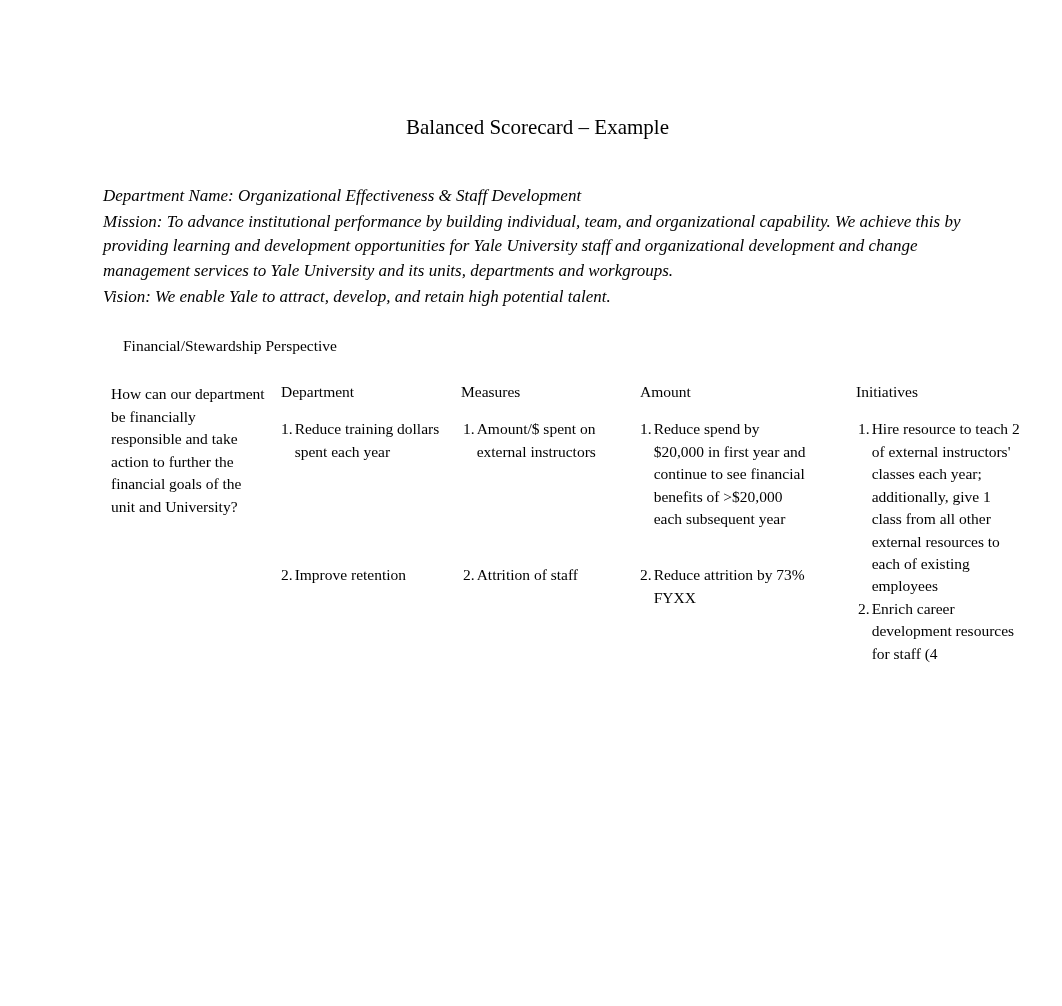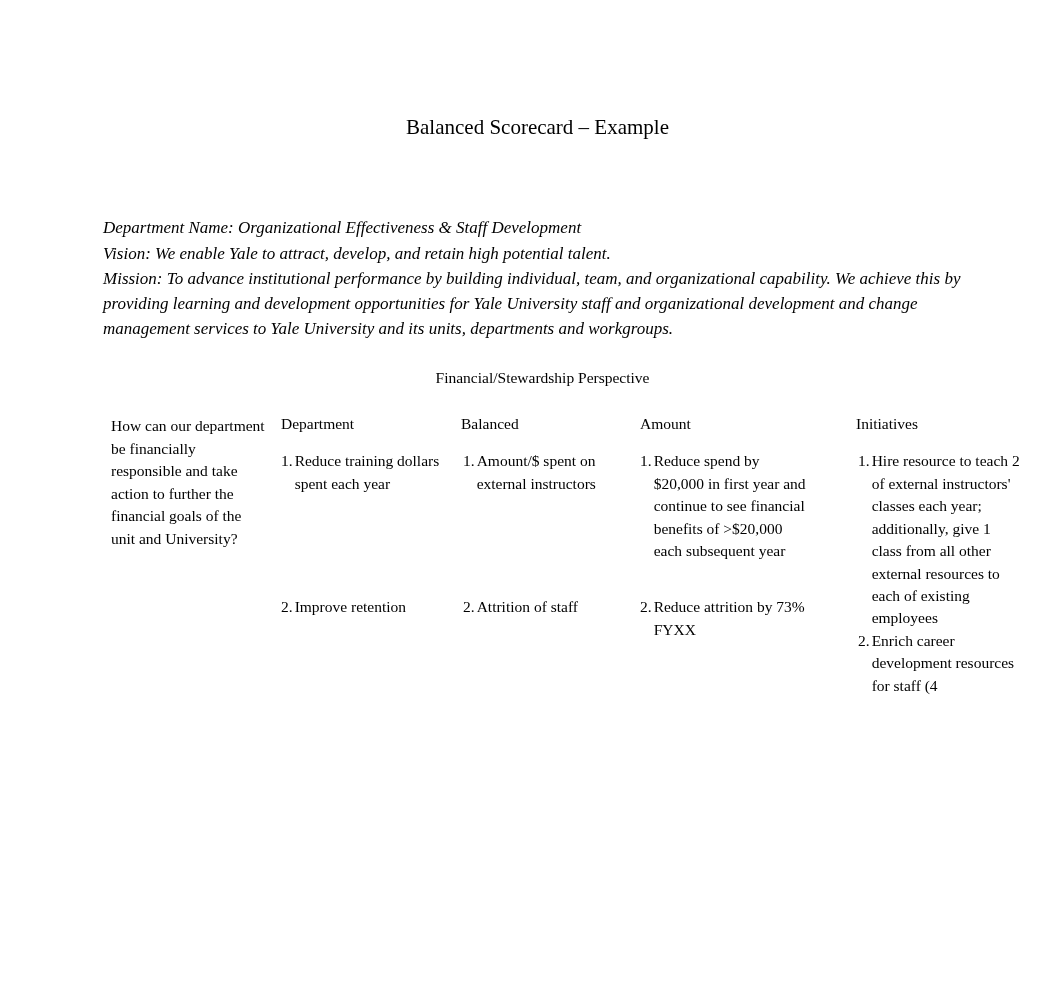--- a/index.html
+++ b/index.html
@@ -13,37 +13,36 @@
       width: 1062px;
       height: 1006px;
       color: #000;
     }
     .page {
       padding: 115px 100px 0 103px;
     }
     .title {
       text-align: center;
       font-size: 21px;
-      margin-bottom: 76px;
+      margin-bottom: 44px;
       padding-left: 10px;
     }
     .header-block {
       font-size: 17px;
       line-height: 1.45;
       margin-bottom: 28px;
       font-style: italic;
     }
     .header-line {
       margin-bottom: 1px;
     }
     .perspective {
       font-size: 15.5px;
       margin-left: 20px;
       margin-bottom: 28px;
-      text-align: center;
     }
     .grid {
       display: flex;
       margin-left: 8px;
       font-size: 15.5px;
     }
     .col {
       padding-right: 12px;
     }
     .col-question { width: 170px; flex-shrink: 0; }
@@ -78,22 +77,22 @@
     }
   </style>
 </head>
 <body>
 
 <div class="page">
   <div class="title">Balanced Scorecard – Example</div>
 
   <div class="header-block">
     <div class="header-line">Department Name: Organizational Effectiveness &amp; Staff Development</div>
+    <div class="header-line">Mission: To advance institutional performance by building individual, team, and organizational capability. We achieve this by providing learning and development opportunities for Yale University staff and organizational development and change management services to Yale University and its units, departments and workgroups.</div>
     <div class="header-line">Vision: We enable Yale to attract, develop, and retain high potential talent.</div>
-    <div class="header-line">Mission: To advance institutional performance by building individual, team, and organizational capability. We achieve this by providing learning and development opportunities for Yale University staff and organizational development and change management services to Yale University and its units, departments and workgroups.</div>
   </div>
 
   <div class="perspective">Financial/Stewardship Perspective</div>
 
   <div class="grid">
     <div class="col col-question">
       <div class="question-text">How can our department be financially responsible and take action to further the financial goals of the unit and University?</div>
     </div>
 
     <div class="col col-objectives">
@@ -102,21 +101,21 @@
         <div class="item-num">1.</div>
         <div class="item-text">Reduce training dollars spent each year</div>
       </div>
       <div class="item">
         <div class="item-num">2.</div>
         <div class="item-text">Improve retention</div>
       </div>
     </div>
 
     <div class="col col-measures">
-      <div class="col-header">Balanced</div>
+      <div class="col-header">Measures</div>
       <div class="item row1">
         <div class="item-num">1.</div>
         <div class="item-text">Amount/$ spent on external instructors</div>
       </div>
       <div class="item">
         <div class="item-num">2.</div>
         <div class="item-text">Attrition of staff</div>
       </div>
     </div>
 

